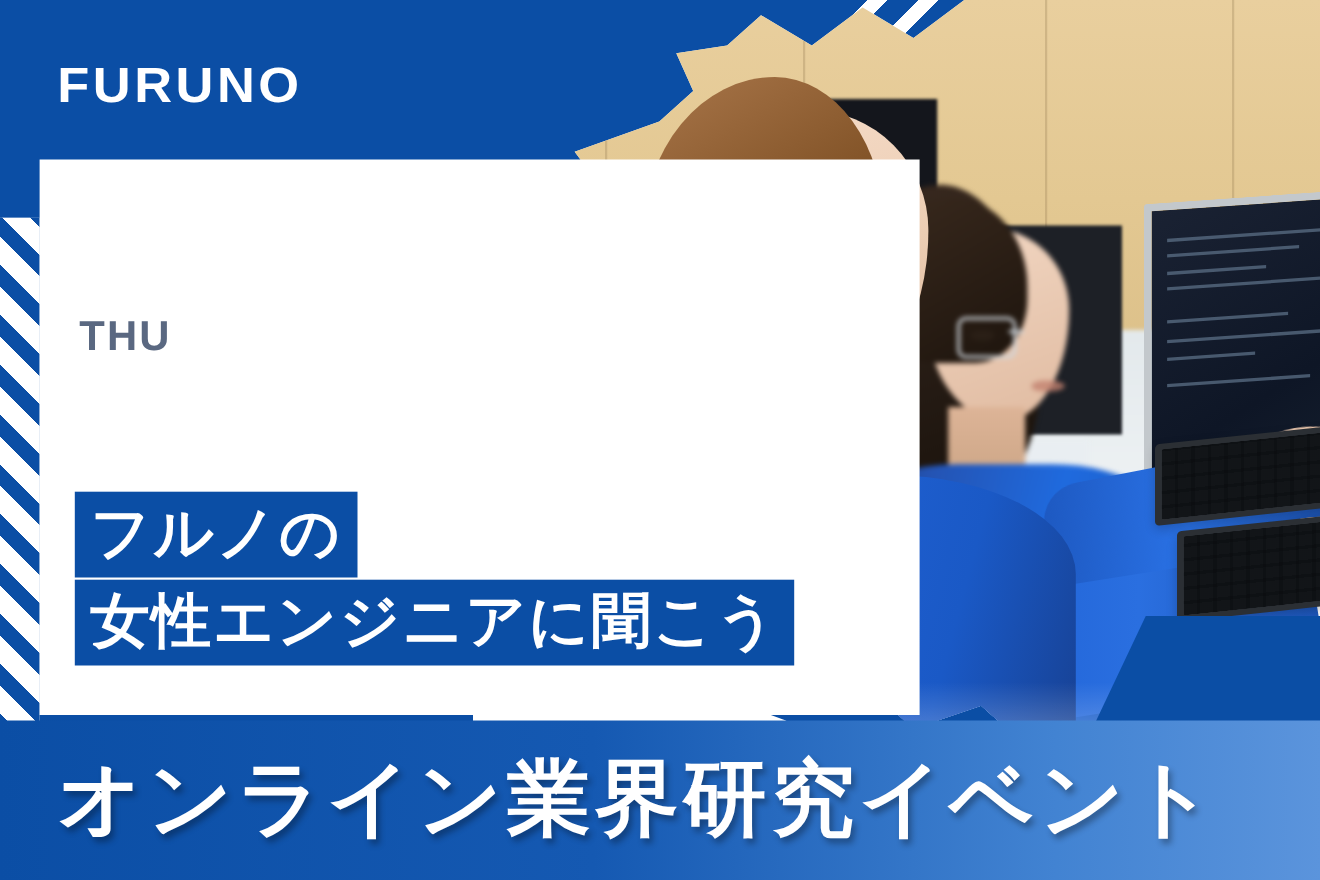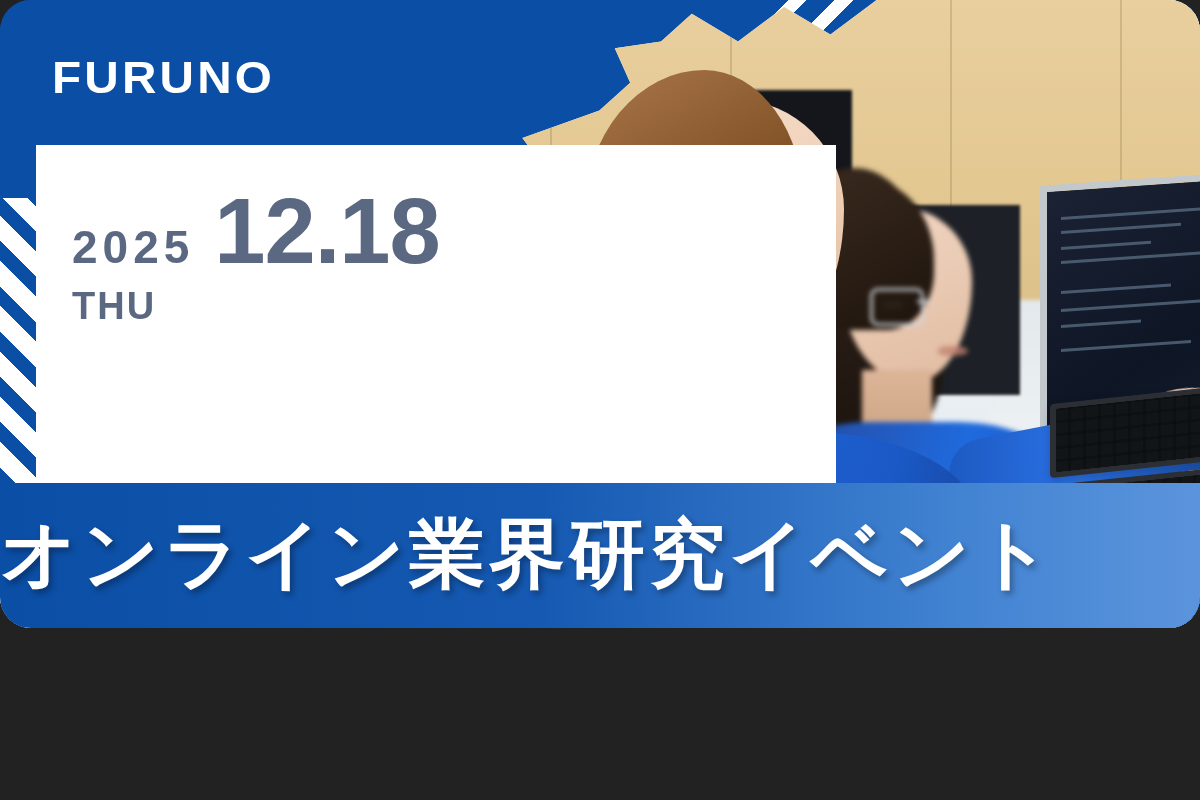--- a/index.html
+++ b/index.html
@@ -4,25 +4,24 @@
 <title>FURUNO Online Event Banner</title>
 <style>
   html, body {
     margin: 0;
     padding: 0;
     background: #222;
   }
   #banner {
     position: relative;
     width: 1200px;
-    height: 628px;
+    height: 800px;
     overflow: hidden;
     background: #0B4EA5;
     font-family: "Liberation Sans", "DejaVu Sans", sans-serif;
-    border-radius: 31px;
     -webkit-font-smoothing: antialiased;
   }
 
   
   .bg-blue {
     position: absolute;
     inset: 0;
     background: #0B4EA5;
   }
 
@@ -442,20 +441,21 @@
     width: 1200px; height: 145px;
     background: linear-gradient(90deg, #0B4EA5 0%, #1559B2 45%, #4283D2 80%, #5B94DC 100%);
     display: flex;
     align-items: center;
   }
   .bottom-title {
     color: #ffffff;
     font-size: 76px;
     font-weight: 700;
     letter-spacing: 4px;
+    margin-left: 52px;
     text-shadow: 3px 4px 6px rgba(0,0,0,.32);
     white-space: nowrap;
     font-family: "DejaVu Sans", "Liberation Sans", sans-serif;
   }
 </style>
 </head>
 <body>
 
 <div id="banner">
 
@@ -548,27 +548,27 @@
     </div>
   </div>
 
   <div class="wedge-white"></div>
   <div class="corner-blue"></div>
 
   <div class="logo">FURUNO</div>
 
   <div class="card">
 
-    <div class="date-row">
-      <span class="date-year">2025</span>
-      <span class="date-day">12.18</span>
+
+    <div class="date-dow">THU</div>
+
+    <div class="tagline">
+      <div class="tagline-line">フルノの</div>
+      <div class="tagline-line">女性エンジニアに聞こう</div>
     </div>
-
-    <div class="date-dow">THU</div>
-
 
   </div>
 
   <div class="bottom-bar">
     <div class="bottom-title">オンライン業界研究イベント</div>
   </div>
 
 </div>
 
 </body></html>

